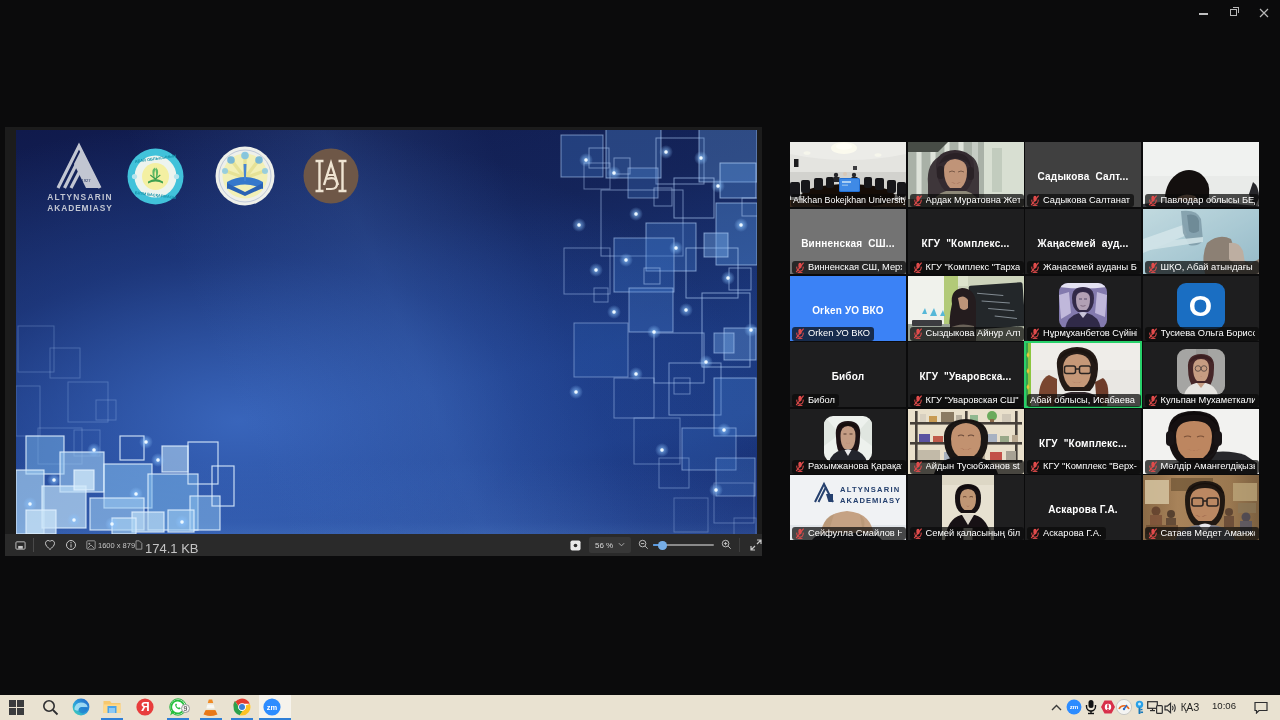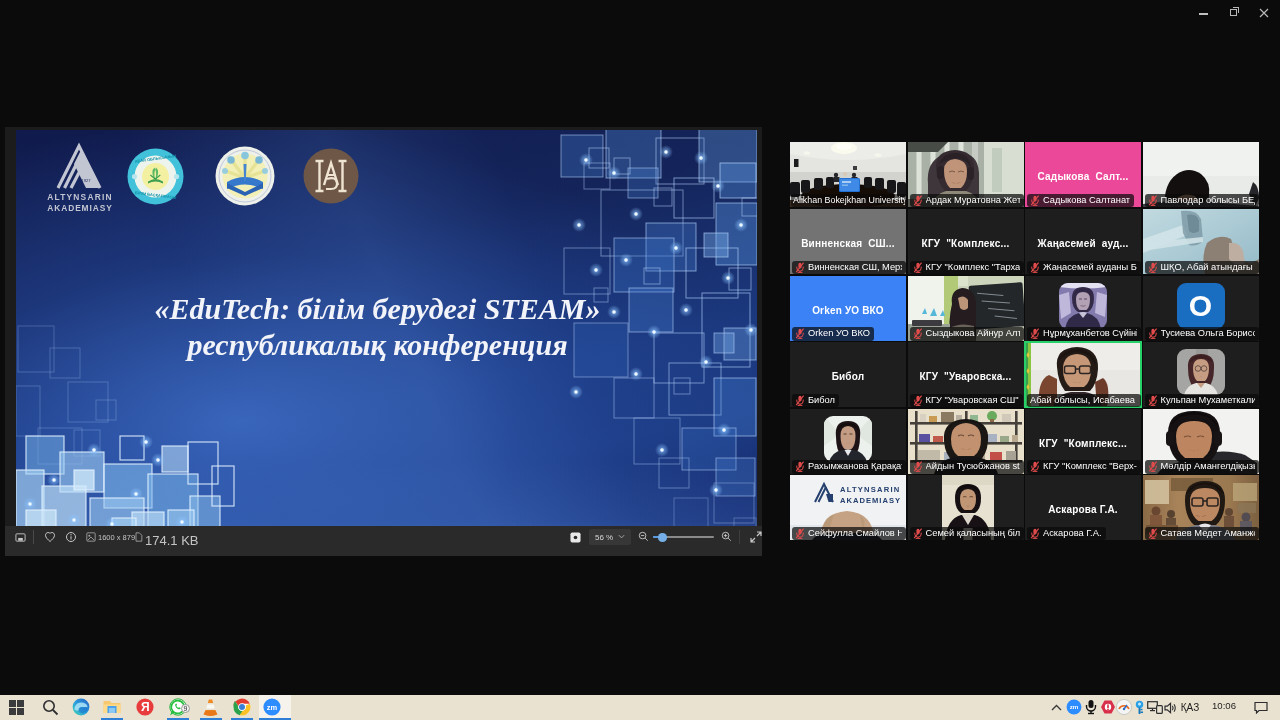--- a/index.html
+++ b/index.html
@@ -4,21 +4,21 @@
 <style>
 *{margin:0;padding:0;box-sizing:border-box}
 html,body{width:1280px;height:720px;background:#0b0b0c;overflow:hidden;font-family:"Liberation Sans",sans-serif}
 .abs{position:absolute}
 #photos{position:absolute;left:5px;top:127px;width:757px;height:429px;background:#1c1c1c}
 #slide{position:absolute;left:11px;top:3px;width:741px;height:404px;overflow:hidden;
 background:radial-gradient(ellipse 520px 300px at 30% 72%, rgba(64,112,202,0.8) 0%, rgba(42,82,172,0.4) 55%, rgba(0,0,0,0) 100%),linear-gradient(168deg, #101a4c 0%, #142459 32%, #1c3a80 62%, #1d3c84 78%, #15286a 100%)}
 #slide .beam{position:absolute;left:0;top:0;width:100%;height:100%;
 background:linear-gradient(68deg, rgba(10,18,60,0) 30%, rgba(90,140,220,0.16) 52%, rgba(20,40,110,0.05) 70%),
 linear-gradient(180deg, rgba(10,18,60,0) 82%, rgba(70,120,205,0.28) 97%, rgba(90,145,225,0.32) 100%)}
-#ptool{position:absolute;left:0;bottom:0;width:100%;height:30px;background:#2a2a2a;color:#cfcfcf;font-size:9px}
+#ptool{position:absolute;left:0;bottom:0;width:100%;height:22px;background:#2a2a2a;color:#cfcfcf;font-size:9px}
 .tile{position:absolute;width:116px;height:65px;background:#1e1e1f;overflow:hidden}
 .lbl{position:absolute;left:2px;bottom:0px;max-width:114px;height:13.5px;background:rgba(10,10,10,.72);border-radius:3px;color:#fff;font-size:9.3px;line-height:13px;padding:0 4px 0 3px;white-space:nowrap;overflow:hidden;display:flex;align-items:center;gap:3px}
 .lbl svg{flex:0 0 auto}
 .lbl span{overflow:hidden;white-space:nowrap}
 .cname{position:absolute;left:0;width:100%;top:29px;text-align:center;color:#fff;font-weight:bold;font-size:10px;letter-spacing:.2px;white-space:nowrap}
 .avatar{position:absolute;left:34px;top:7px;width:48px;height:46px;border-radius:9px;overflow:hidden}
 #taskbar{position:absolute;left:0;top:695px;width:1280px;height:25px;background:#e9e2d1}
 .ticon{position:absolute}
 .tline{position:absolute;top:23px;height:2px;background:#2f7fd6}
 </style>
@@ -220,21 +220,20 @@
 <svg width="56" height="56" viewBox="0 0 56 56">
 <circle cx="28" cy="28" r="27.5" fill="#6e5747"></circle>
 <g fill="none" stroke="#efe4d2" stroke-width="2.4">
 <path d="M16.5 43 L16.5 13 M12.5 13 L20.5 13 M12.5 43 L20.5 43"></path>
 <path d="M39.5 43 L39.5 13 M35.5 13 L43.5 13 M35.5 43 L43.5 43"></path>
 </g>
 <path d="M21 37 L28 15 L35 37" fill="none" stroke="#efe4d2" stroke-width="2.4"></path>
 <path d="M23.5 27 L32 27" stroke="#efe4d2" stroke-width="2"></path>
 <path d="M24 31 Q33 28 34 35 Q34.5 41 28 41 L23 41" fill="none" stroke="#efe4d2" stroke-width="2.2"></path>
 </svg></div>
-<div id="title" style="position:absolute;left:-9px;top:161px;width:741px;text-align:center;color:#f2f4fa;font-family:'Liberation Serif',serif;font-weight:bold;font-style:italic;font-size:30px;line-height:36px">«EduTech: білім берудегі STEAM»<br>республикалық конференция</div>
 </div>
 <div id="ptool">
       <svg style="position:absolute;left:10px;top:6px" width="11" height="11" viewBox="0 0 12 12">
         <rect x="1" y="2" width="10" height="8" rx="1" fill="none" stroke="#c8c8c8"></rect>
         <rect x="3.5" y="6.5" width="5" height="3" fill="#c8c8c8"></rect>
       </svg>
       <div style="position:absolute;left:28px;top:4px;width:1px;height:14px;background:#4a4a4a"></div>
       <svg style="position:absolute;left:39px;top:5px" width="12" height="12" viewBox="0 0 24 24">
         <path d="M12 21 C8 17 3 13.5 3 8.5 C3 5.4 5.4 3 8.2 3 C10 3 11.3 4 12 5 C12.7 4 14 3 15.8 3 C18.6 3 21 5.4 21 8.5 C21 13.5 16 17 12 21Z" fill="none" stroke="#c8c8c8" stroke-width="2"></path>
       </svg>
@@ -351,21 +350,21 @@
 </svg><div class="lbl" style="font-size:9.3px;">
       <svg width="10" height="11" viewBox="0 0 10 11">
         <rect x="3.4" y="0.8" width="3.2" height="5.6" rx="1.6" fill="#e14b4b"></rect>
         <path d="M1.8 4.6 v1.4 a3.2 3.2 0 0 0 6.4 0 V4.6" stroke="#e14b4b" stroke-width="1" fill="none"></path>
         <line x1="5" y1="9.2" x2="5" y2="10.4" stroke="#e14b4b" stroke-width="1"></line>
         <line x1="2.6" y1="10.4" x2="7.4" y2="10.4" stroke="#e14b4b" stroke-width="1"></line>
         <line x1="8.6" y1="0.6" x2="1.2" y2="10.2" stroke="#e14b4b" stroke-width="1.1"></line>
       </svg>
       <span>Ардак Муратовна Жеті...</span>
     </div></div>
-<div class="tile" style="left:1025px;top:142px;background:#ec4899;">
+<div class="tile" style="left:1025px;top:142px;background:#404040;">
     <div class="cname">Садыкова&nbsp; Салт...</div>
     <div class="lbl" style="font-size:9.3px;text-align:center;">
       <svg width="10" height="11" viewBox="0 0 10 11">
         <rect x="3.4" y="0.8" width="3.2" height="5.6" rx="1.6" fill="#e14b4b"></rect>
         <path d="M1.8 4.6 v1.4 a3.2 3.2 0 0 0 6.4 0 V4.6" stroke="#e14b4b" stroke-width="1" fill="none"></path>
         <line x1="5" y1="9.2" x2="5" y2="10.4" stroke="#e14b4b" stroke-width="1"></line>
         <line x1="2.6" y1="10.4" x2="7.4" y2="10.4" stroke="#e14b4b" stroke-width="1"></line>
         <line x1="8.6" y1="0.6" x2="1.2" y2="10.2" stroke="#e14b4b" stroke-width="1.1"></line>
       </svg>
       <span>Садыкова Салтанат</span>

